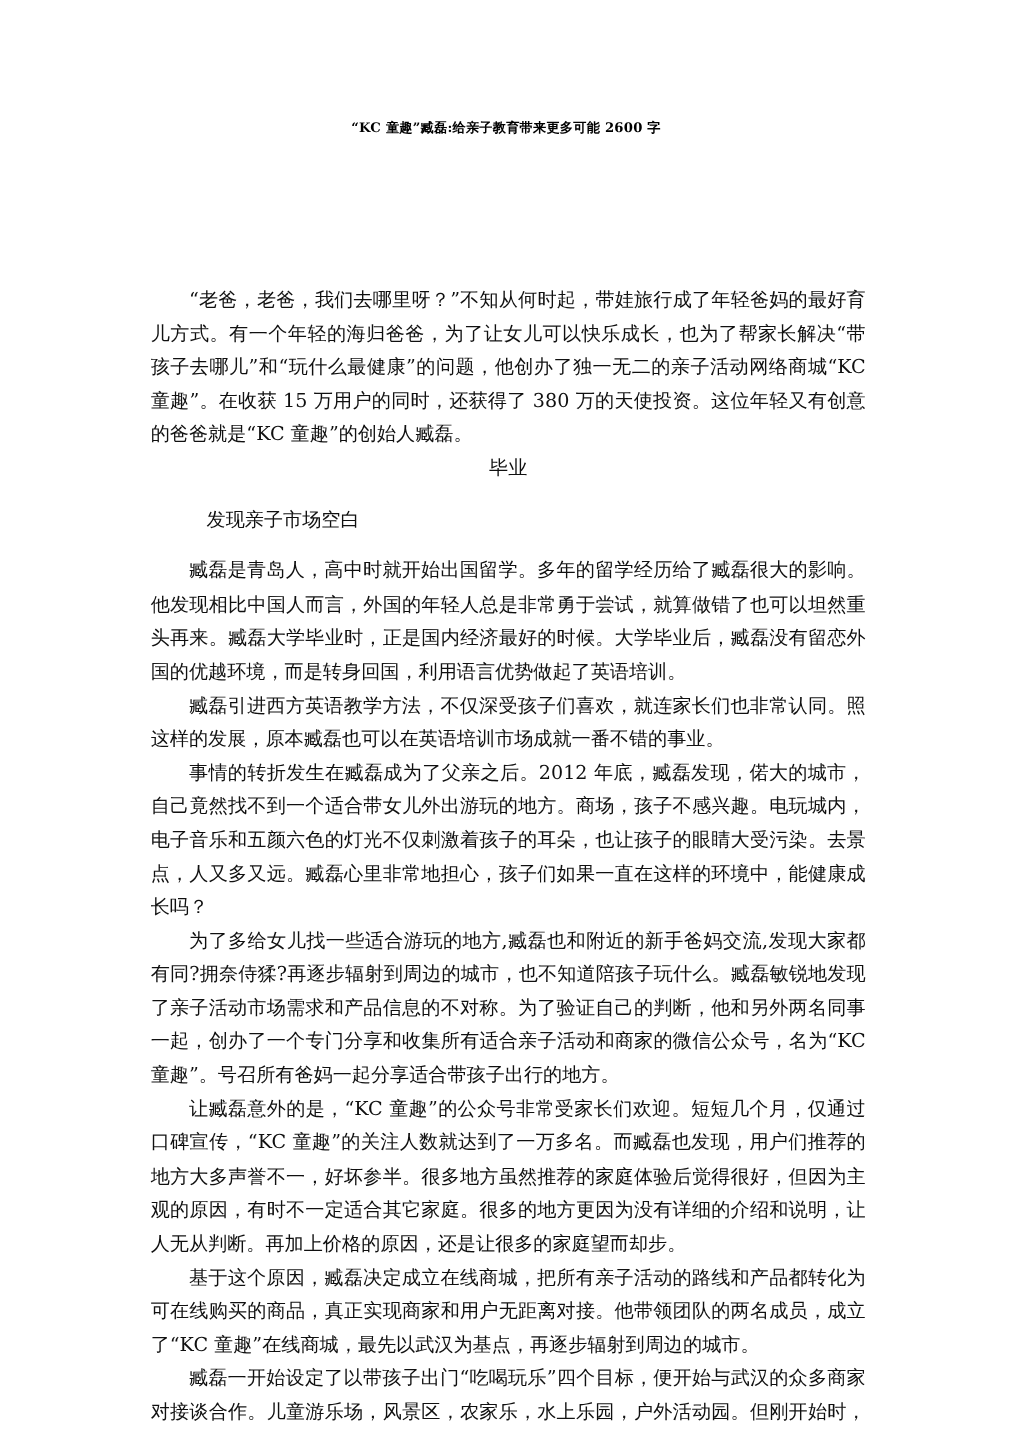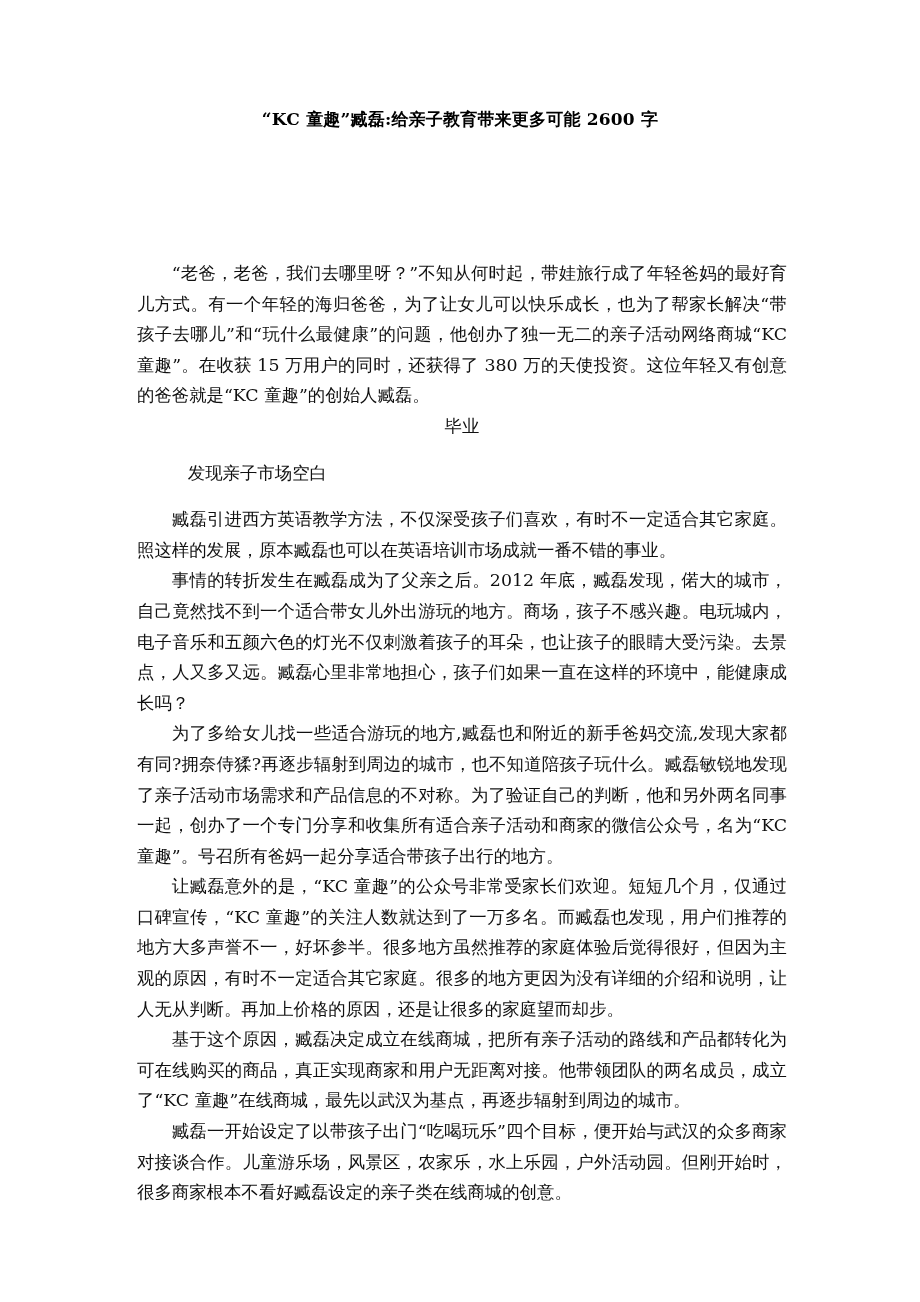--- a/index.html
+++ b/index.html
@@ -22,21 +22,21 @@
     box-sizing: border-box;
   }
   
   .doc-title {
     position: absolute;
     left: 0;
     right: 0;
     top: 108px;
     text-align: center;
     font-family: "DejaVu Serif", "Liberation Serif", serif;
-    font-size: 17px;
+    font-size: 12px;
     font-weight: 700;
     letter-spacing: 0.2px;
     line-height: 1.4;
     color: #000;
   }
   
   .body-col {
     position: absolute;
     left: 137px;
     top: 258px;
@@ -69,21 +69,22 @@
 <body>
 
 <div class="page">
 
   <div class="doc-title">“KC 童趣”臧磊:给亲子教育带来更多可能 2600 字</div>
 
   <div class="body-col">
     <p class="para">“老爸，老爸，我们去哪里呀？”不知从何时起，带娃旅行成了年轻爸妈的最好育儿方式。有一个年轻的海归爸爸，为了让女儿可以快乐成长，也为了帮家长解决“带孩子去哪儿”和“玩什么最健康”的问题，他创办了独一无二的亲子活动网络商城“KC 童趣”。在收获 15 万用户的同时，还获得了 380 万的天使投资。这位年轻又有创意的爸爸就是“KC 童趣”的创始人臧磊。</p>
     <p class="standalone">毕业</p>
     <p class="heading">发现亲子市场空白</p>
-    <p class="para">臧磊引进西方英语教学方法，不仅深受孩子们喜欢，有时不一定适合其它家庭。照这样的发展，原本臧磊也可以在英语培训市场成就一番不错的事业。</p>
+    <p class="para">臧磊是青岛人，高中时就开始出国留学。多年的留学经历给了臧磊很大的影响。他发现相比中国人而言，外国的年轻人总是非常勇于尝试，就算做错了也可以坦然重头再来。臧磊大学毕业时，正是国内经济最好的时候。大学毕业后，臧磊没有留恋外国的优越环境，而是转身回国，利用语言优势做起了英语培训。</p>
+    <p class="para">臧磊引进西方英语教学方法，不仅深受孩子们喜欢，就连家长们也非常认同。照这样的发展，原本臧磊也可以在英语培训市场成就一番不错的事业。</p>
     <p class="para">事情的转折发生在臧磊成为了父亲之后。2012 年底，臧磊发现，偌大的城市，自己竟然找不到一个适合带女儿外出游玩的地方。商场，孩子不感兴趣。电玩城内，电子音乐和五颜六色的灯光不仅刺激着孩子的耳朵，也让孩子的眼睛大受污染。去景点，人又多又远。臧磊心里非常地担心，孩子们如果一直在这样的环境中，能健康成长吗？</p>
     <p class="para">为了多给女儿找一些适合游玩的地方,臧磊也和附近的新手爸妈交流,发现大家都有同?拥奈侍猱?再逐步辐射到周边的城市，也不知道陪孩子玩什么。臧磊敏锐地发现了亲子活动市场需求和产品信息的不对称。为了验证自己的判断，他和另外两名同事一起，创办了一个专门分享和收集所有适合亲子活动和商家的微信公众号，名为“KC 童趣”。号召所有爸妈一起分享适合带孩子出行的地方。</p>
     <p class="para">让臧磊意外的是，“KC 童趣”的公众号非常受家长们欢迎。短短几个月，仅通过口碑宣传，“KC 童趣”的关注人数就达到了一万多名。而臧磊也发现，用户们推荐的地方大多声誉不一，好坏参半。很多地方虽然推荐的家庭体验后觉得很好，但因为主观的原因，有时不一定适合其它家庭。很多的地方更因为没有详细的介绍和说明，让人无从判断。再加上价格的原因，还是让很多的家庭望而却步。</p>
     <p class="para">基于这个原因，臧磊决定成立在线商城，把所有亲子活动的路线和产品都转化为可在线购买的商品，真正实现商家和用户无距离对接。他带领团队的两名成员，成立了“KC 童趣”在线商城，最先以武汉为基点，再逐步辐射到周边的城市。</p>
     <p class="para">臧磊一开始设定了以带孩子出门“吃喝玩乐”四个目标，便开始与武汉的众多商家对接谈合作。儿童游乐场，风景区，农家乐，水上乐园，户外活动园。但刚开始时，很多商家根本不看好臧磊设定的亲子类在线商城的创意。</p>
 
   </div>
 
 </div>
 

